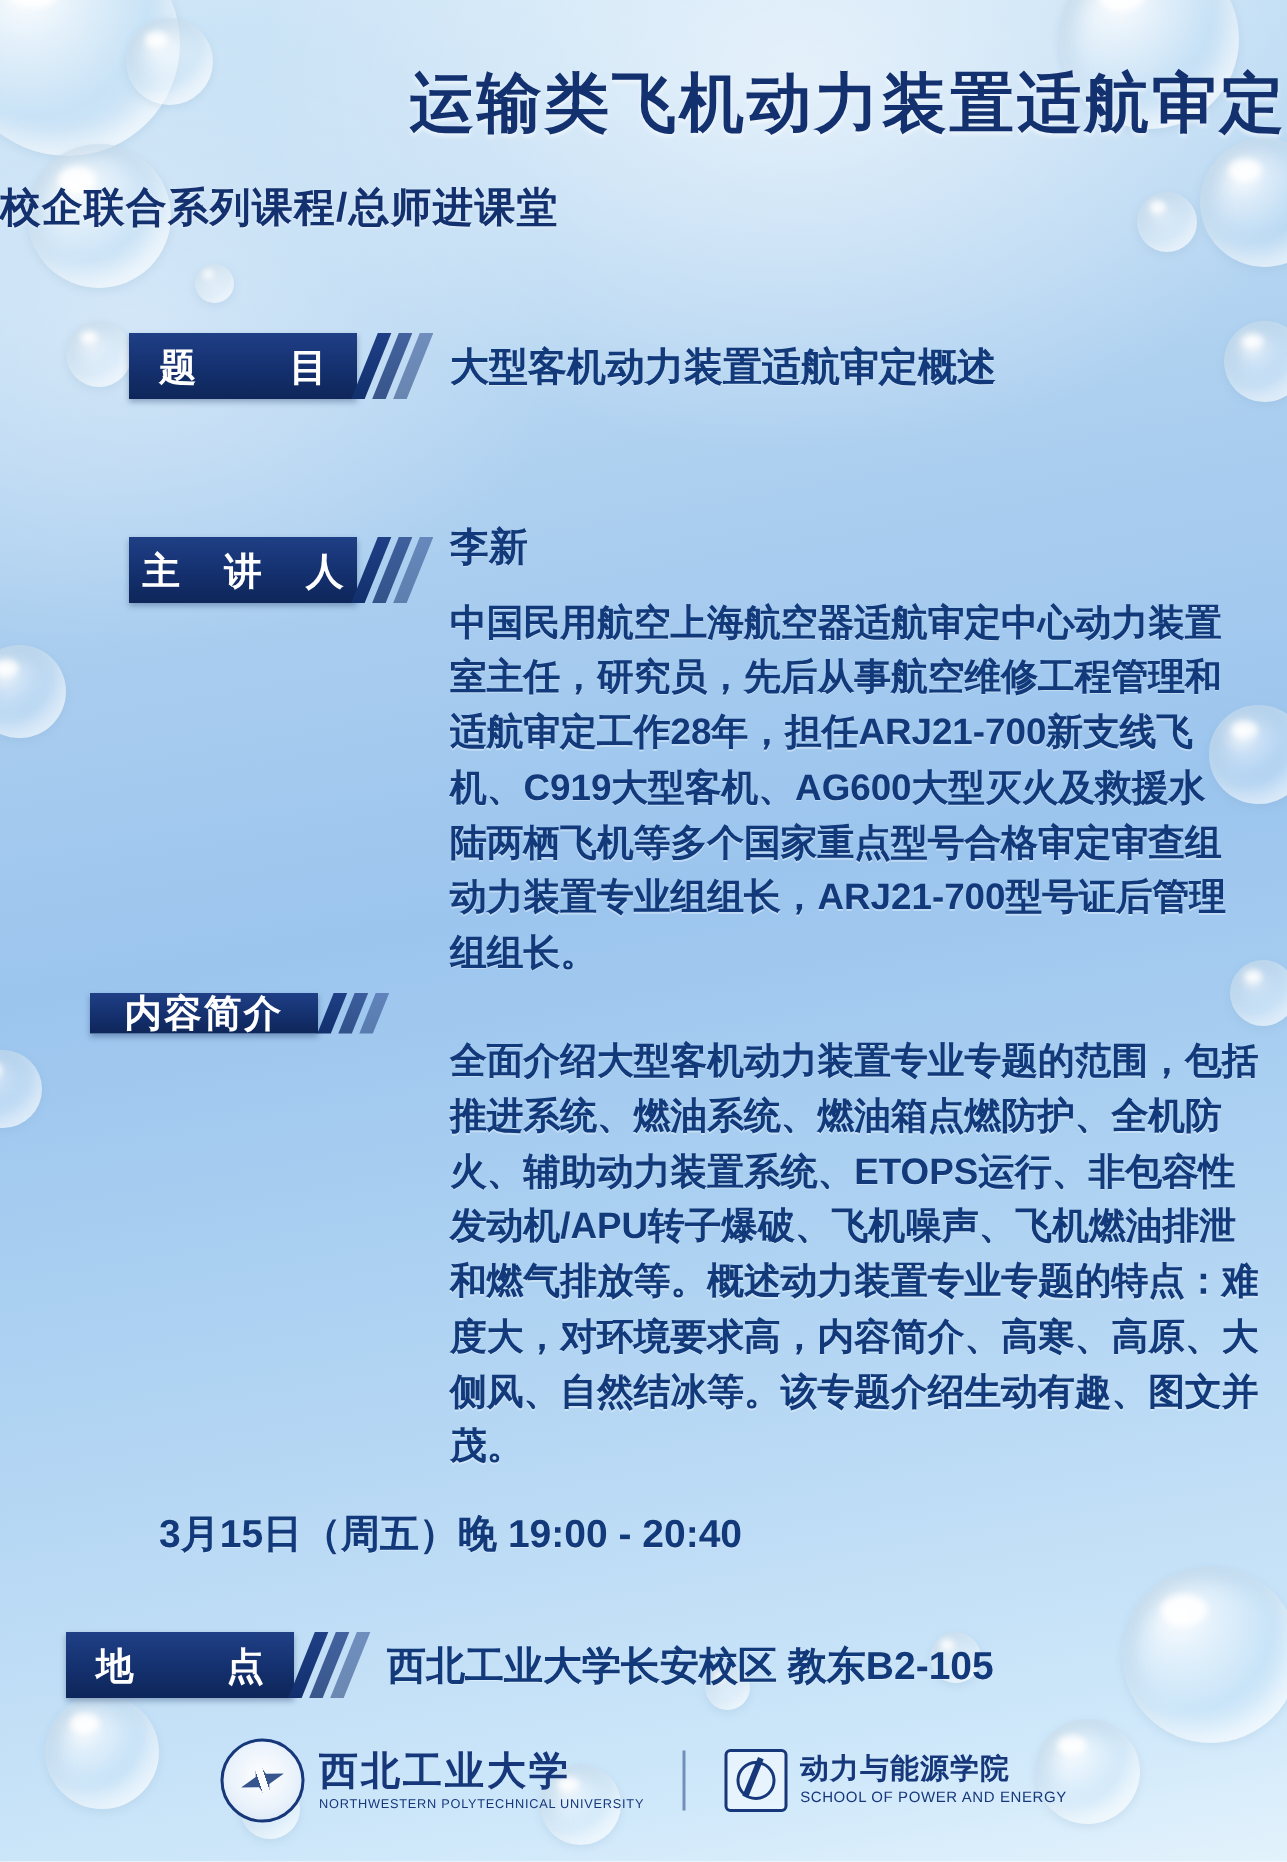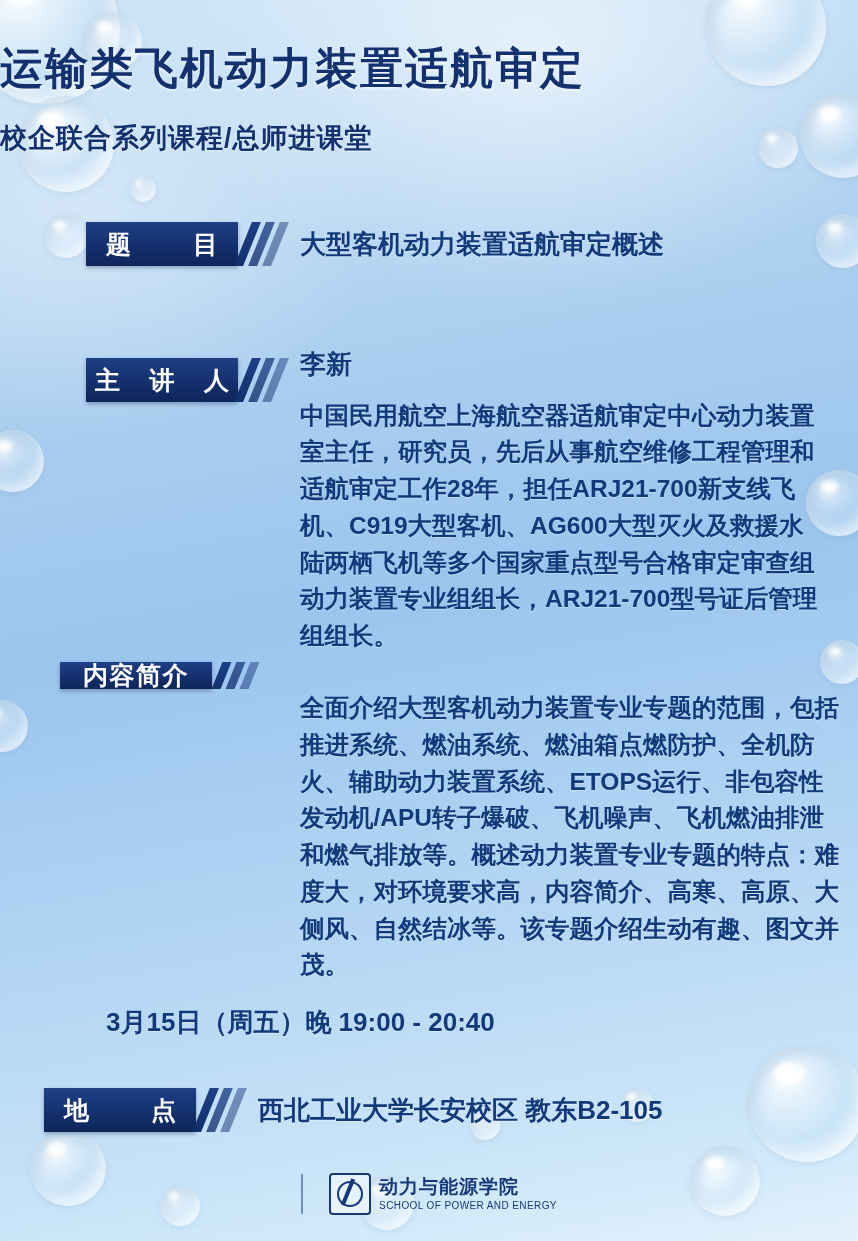--- a/index.html
+++ b/index.html
@@ -47,21 +47,21 @@
   .slash i:nth-child(2){opacity:.78;}
   .slash i:nth-child(3){opacity:.5;}
 
   .body-text{
     color:#123a7a;font-weight:bold;line-height:1.45;
     text-shadow:0 1px 0 rgba(255,255,255,0.35);
   }
 
   
   .title{
-    position:absolute;left:0;right:0;top:40px;text-align:left;
+    position:absolute;left:0;right:0;top:40px;text-align:right;
     font-size:43px;font-weight:bold;color:#13306f;letter-spacing:2px;
     text-shadow:0 2px 3px rgba(255,255,255,0.6);
   }
   .subtitle{
     position:absolute;left:0;right:0;top:120px;text-align:left;
     font-size:27px;font-weight:bold;color:#13306f;letter-spacing:1px;
     text-shadow:0 1px 2px rgba(255,255,255,0.55);
   }
 
   
@@ -209,20 +209,27 @@
             <i></i>
             <i></i>
             <i></i>
           </div>
       </div>
       <div class="body-text" style="margin-left:62px;font-size:26px;padding-top:4px;">西北工业大学长安校区 教东B2-105</div>
     </div>
   </div>
 
   <div class="footer">
+    <div class="nwpu">
+      <div class="nwpu-seal"></div>
+      <div class="nwpu-text">
+        <div class="nwpu-cn">西北工业大学</div>
+        <div class="nwpu-en">NORTHWESTERN POLYTECHNICAL UNIVERSITY</div>
+      </div>
+    </div>
     <div class="divider"></div>
     <div class="spe">
       <div class="spe-mark"></div>
       <div class="spe-text">
         <div class="spe-cn">动力与能源学院</div>
         <div class="spe-en">SCHOOL OF POWER AND ENERGY</div>
       </div>
     </div>
   </div>
 

